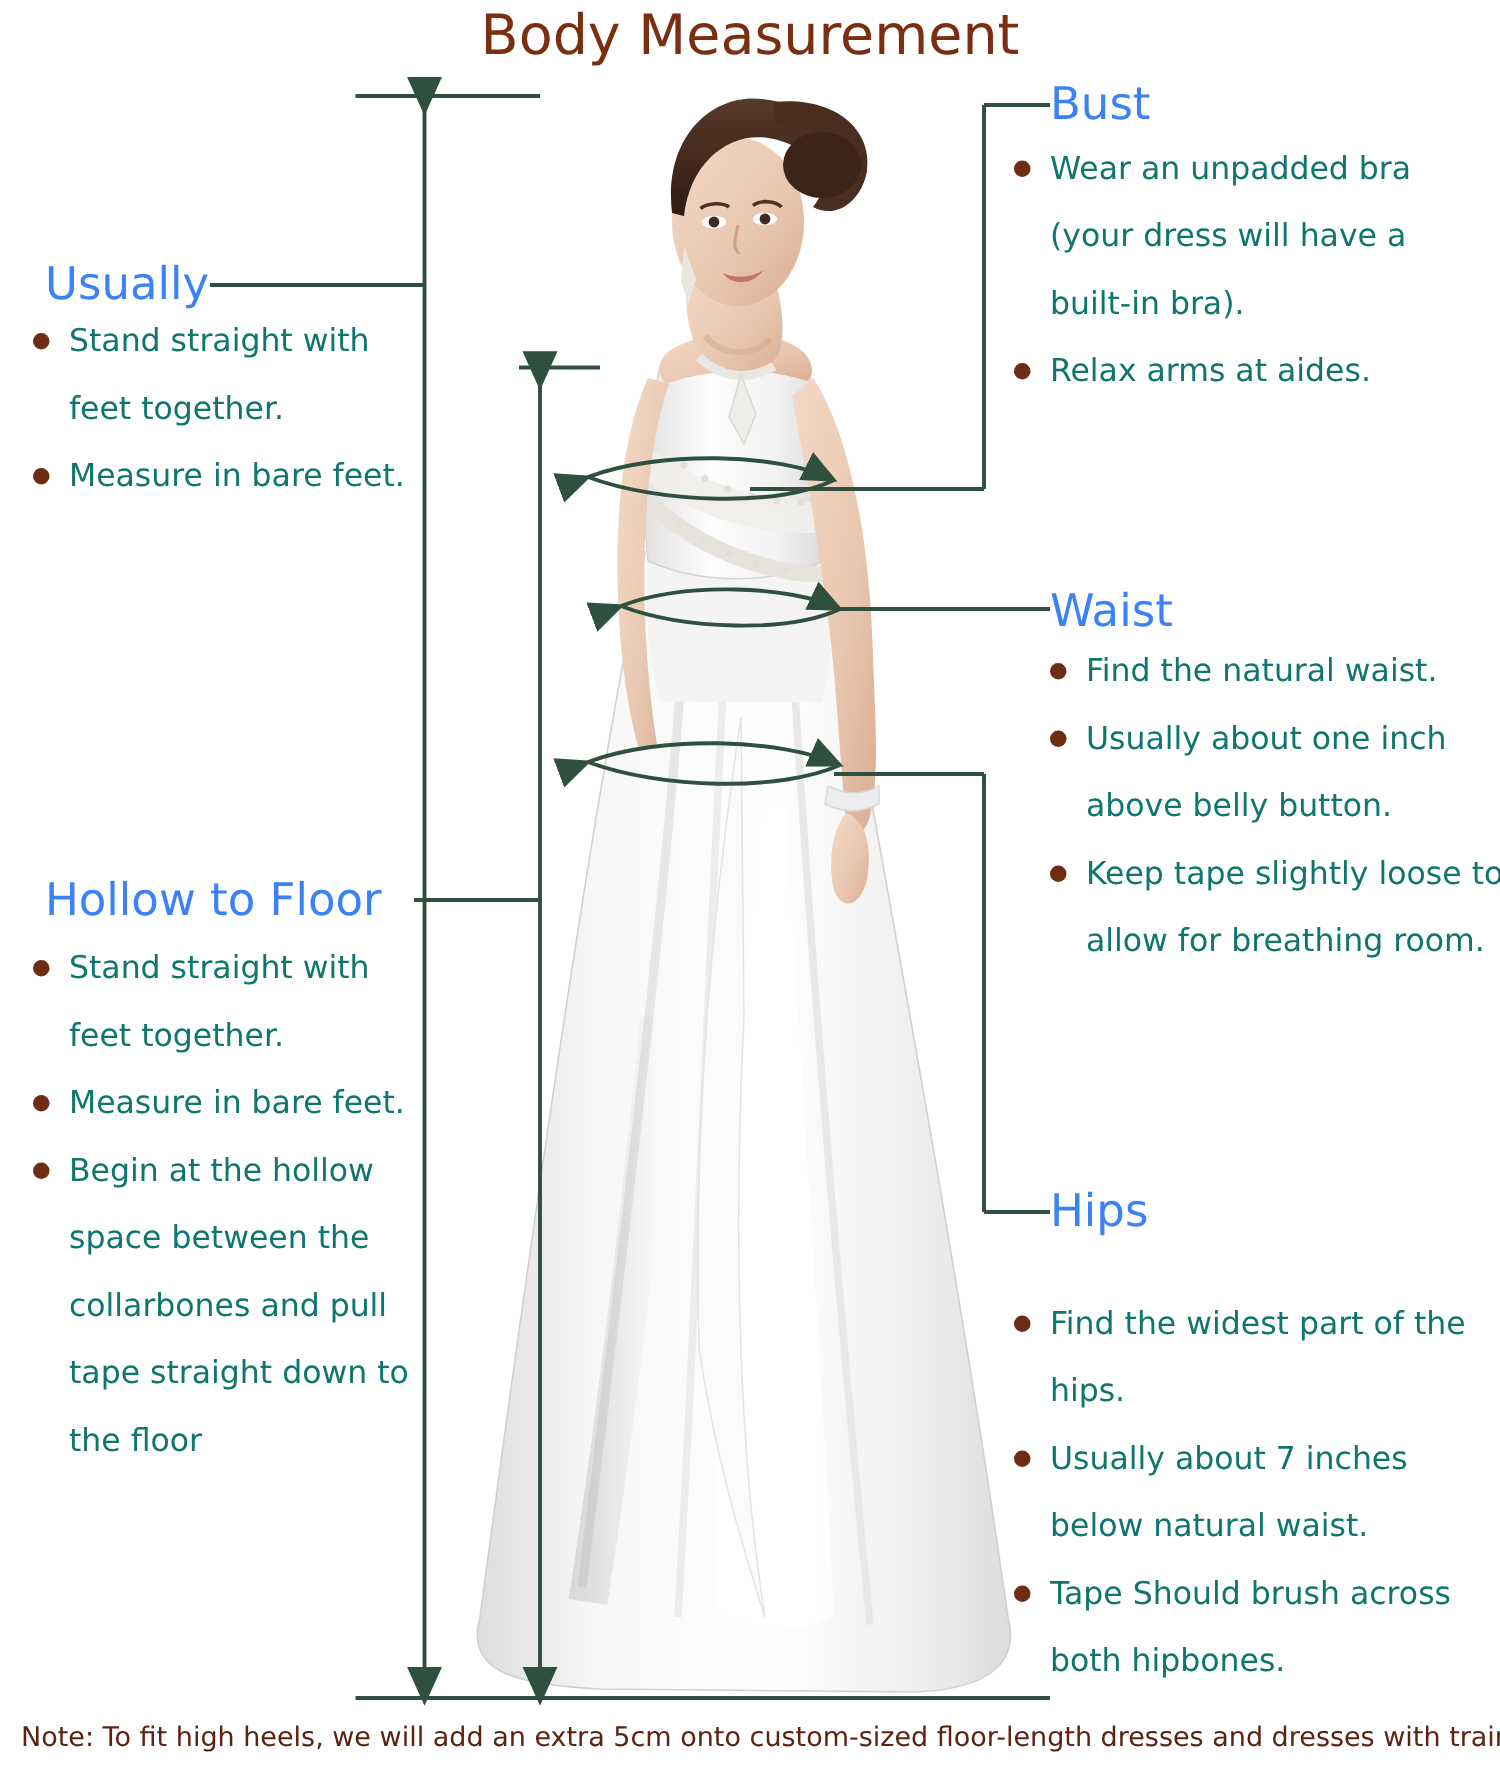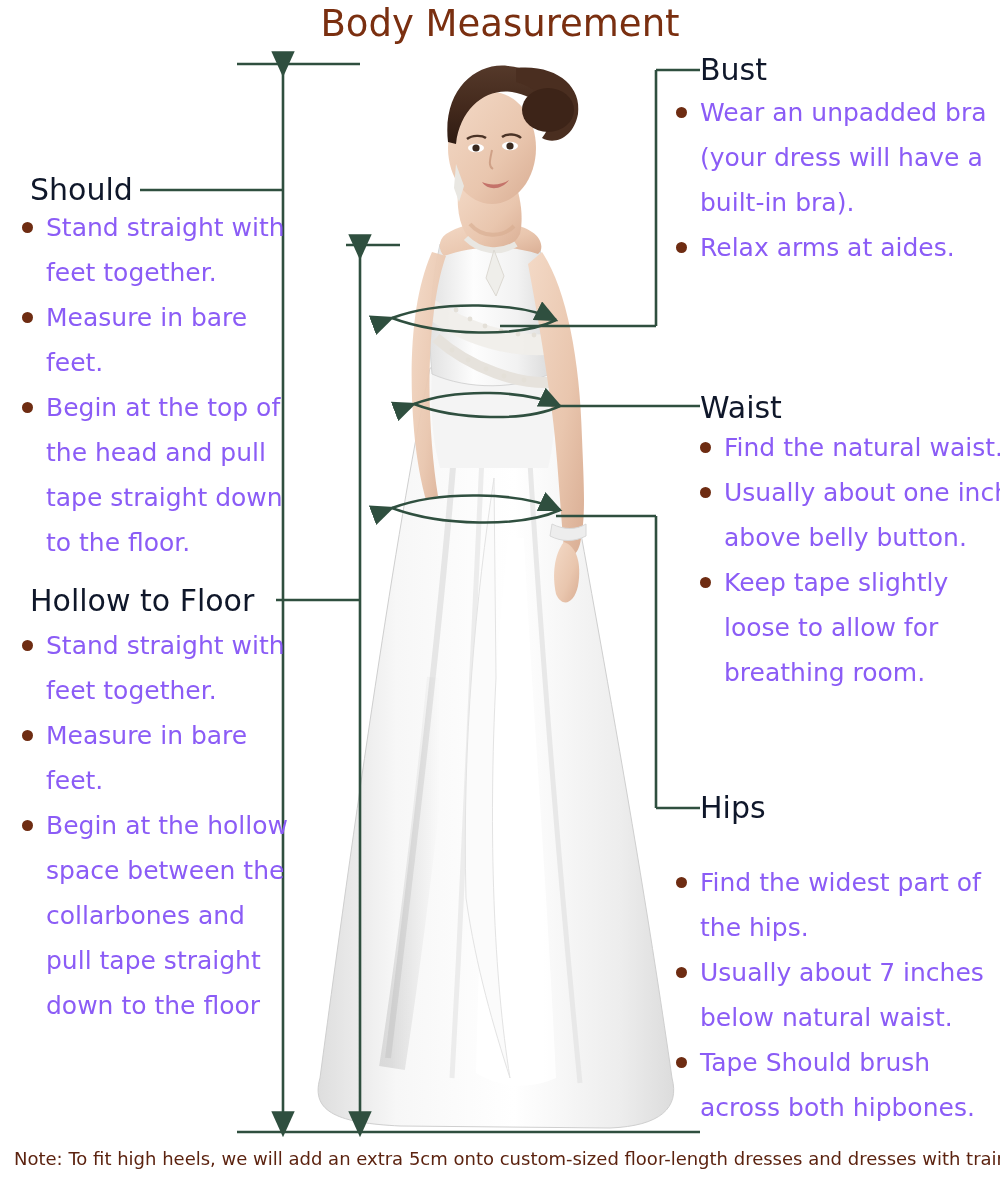--- a/index.html
+++ b/index.html
@@ -29,30 +29,30 @@
     font-size: 37px;
     color: #7a2f10;
     font-family: "DejaVu Sans", sans-serif;
     letter-spacing: 0px;
   }
 
   
   .heading {
     position: absolute;
     font-size: 30px;
-    color: #0f172a;
+    color: #3b82f6;
     white-space: nowrap;
     text-align: center;
   }
 
   
   .blist {
     position: absolute;
-    font-size: 25px;
-    color: #8b5cf6;
+    font-size: 21px;
+    color: #0f766e;
     line-height: 45px;
   }
   .blist .row {
     position: relative;
     padding-left: 28px;
     margin: 0;
   }
   .blist .row .dot {
     position: absolute;
     left: 4px;
@@ -231,33 +231,29 @@
 
     <path d="M392 508 C 440 490, 520 492, 560 510" fill="none" stroke="#2f4f3f" stroke-width="2.6" marker-start="url(#ahs)" marker-end="url(#ahs)"></path>
     <path d="M392 508 C 440 526, 520 528, 560 510" fill="none" stroke="#2f4f3f" stroke-width="2.6"></path>
     <line x1="556" y1="516" x2="656" y2="516" stroke="#2f4f3f" stroke-width="2.6"></line>
     <line x1="656" y1="516" x2="656" y2="808" stroke="#2f4f3f" stroke-width="2.6"></line>
     <line x1="656" y1="808" x2="700" y2="808" stroke="#2f4f3f" stroke-width="2.6"></line>
   </svg>
 
   <div class="title">Body Measurement</div>
 
-  <div class="heading" style="left:30px; top:172px;">Should</div>
+  <div class="heading" style="left:30px; top:172px;">Usually</div>
   <div class="blist" style="left:18px; top:205px; width:270px;">
     <div class="row">
       <span class="dot"></span>
       <span class="txt">Stand straight with feet together.</span>
     </div>
     <div class="row">
       <span class="dot"></span>
       <span class="txt">Measure in bare feet.</span>
-    </div>
-    <div class="row">
-      <span class="dot"></span>
-      <span class="txt">Begin at the top of the head and pull tape straight down to the floor.</span>
     </div>
   </div>
 
   <div class="heading" style="left:30px; top:583px;">Hollow to Floor</div>
   <div class="blist" style="left:18px; top:623px; width:272px;">
     <div class="row">
       <span class="dot"></span>
       <span class="txt">Stand straight with feet together.</span>
     </div>
     <div class="row">

